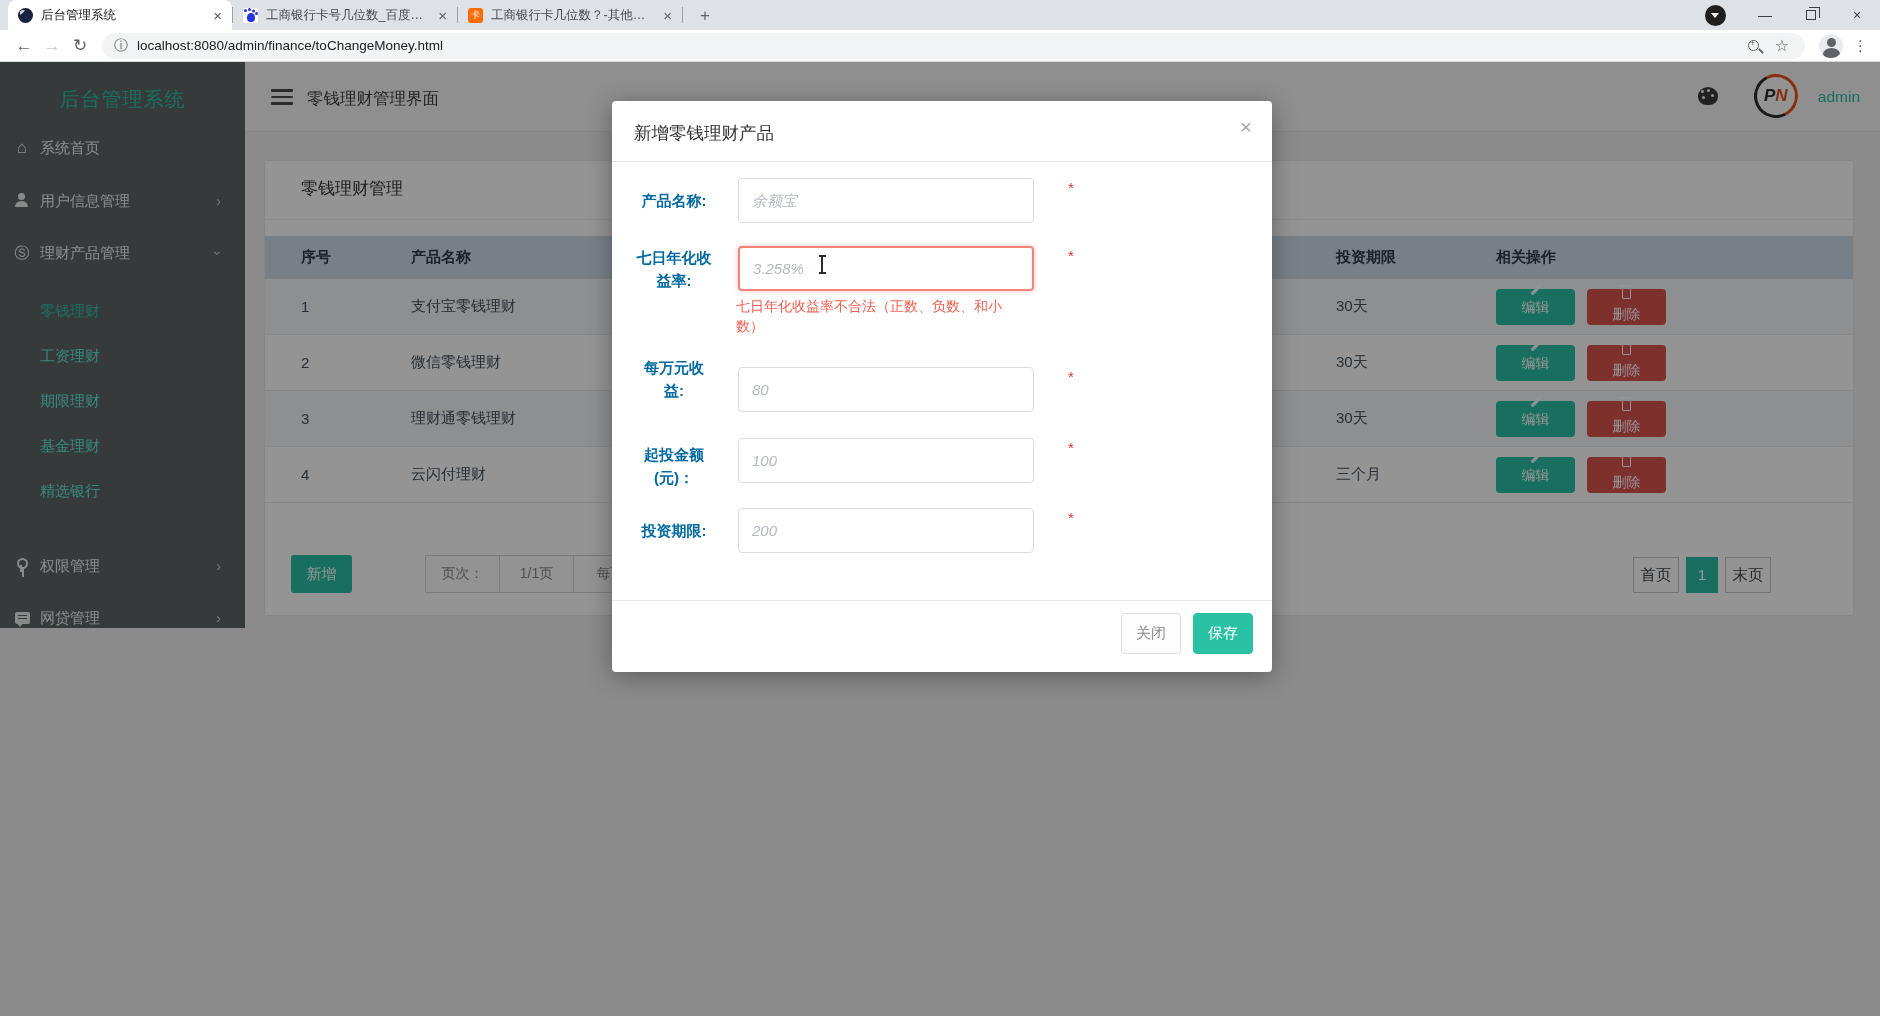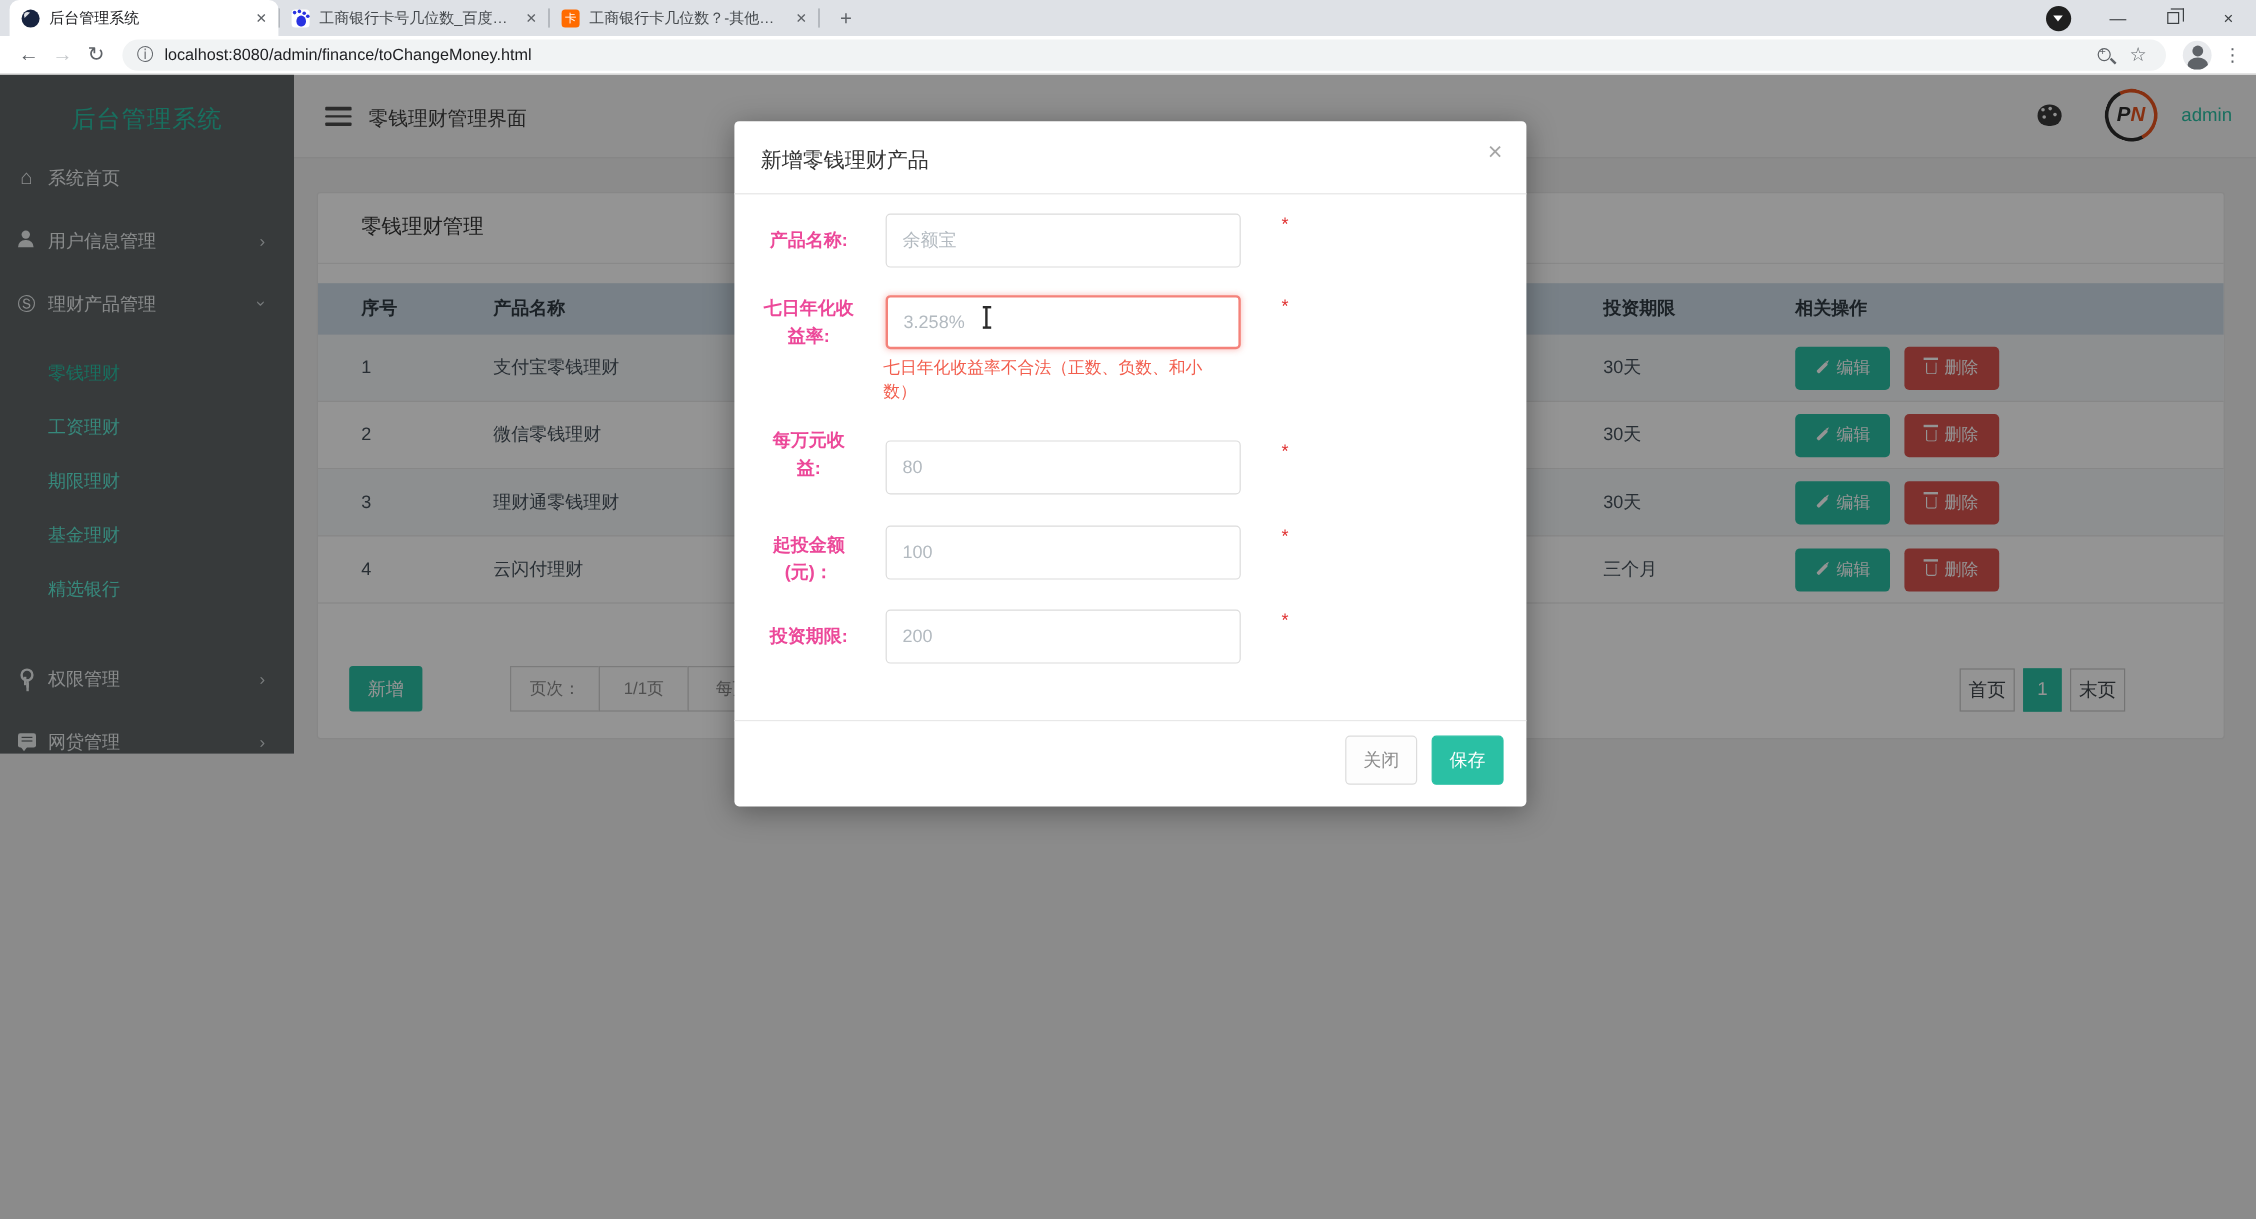--- a/index.html
+++ b/index.html
@@ -81,43 +81,43 @@
   .card { position:absolute; left:264px; top:98px; width:1590px; height:456px; background:#fff; border:1px solid #e9e9e9; border-radius:3px; }
   .card-title { position:absolute; left:36px; top:16px; font-size:17px; color:#333; }
   .card-divider { position:absolute; left:0; top:58px; width:100%; height:1px; background:#ececec; }
   .thead { position:absolute; left:0; top:75px; width:100%; height:43px; background:#cfdde8; display:flex; align-items:center; font-size:15px; color:#2f3a42; font-weight:bold; }
   .trow { position:absolute; left:0; width:100%; height:56px; display:flex; align-items:center; font-size:15px; color:#45505a; border-bottom:1px solid #e8e8e8; }
   .trow.stripe { background:#f3f6f8; }
   .c-no { padding-left:36px; width:146px; }
   .c-name { width:925px; }
   .c-term { width:160px; }
   .c-ops { flex:1; display:flex; gap:12px; }
-  .btn-edit,.btn-del { width:79px; height:36px; border-radius:4px; color:#fff; font-size:14px; display:flex; align-items:center; justify-content:center; gap:7px; }
+  .btn-edit,.btn-del { width:79px; height:36px; border-radius:4px; color:#fff; font-size:14px; display:flex; align-items:center; gap:7px;flex-direction:column; }
   .btn-edit { background:#2ac0a4; }
   .btn-del { background:#d9534f; }
   .pencil-ic { display:inline-block; width:11px; height:3px; background:#fff; transform:rotate(-45deg); border-radius:1px; position:relative; }
   .pencil-ic::after { content:""; position:absolute; right:-4px; top:0; border:1.5px solid transparent; border-left:3px solid #fff; }
   .trash-ic { display:inline-block; width:9px; height:10px; position:relative; border:1.5px solid #fff; border-top:none; border-radius:0 0 2px 2px; }
   .trash-ic::before { content:""; position:absolute; left:-3px; top:-3.5px; width:12px; height:1.8px; background:#fff; }
   .add-btn { position:absolute; left:26px; top:394px; width:61px; height:38px; background:#2ac0a4; color:#fff; font-size:15px; border:none; border-radius:3px; display:flex; align-items:center; justify-content:center; }
   .pagebox-group { position:absolute; left:161px; top:394px; display:flex; }
   .pagebox { min-width:75px; height:38px; border:1px solid #d5d5d5; margin-left:-1px; background:#fdfdfd; color:#8a8a8a; font-size:14px; display:flex; align-items:center; justify-content:center; padding:0 10px; }
   .pg-right { position:absolute; left:1368px; top:396px; display:flex; gap:7px; align-items:center; }
   .pg-btn { min-width:46px; height:36px; border:1px solid #c9c9c9; color:#3f454a; font-size:15.5px; display:flex; align-items:center; justify-content:center; padding:0 6px; background:transparent; }
   .pg-btn.current { min-width:32px; background:#2ac0a4; border-color:#2ac0a4; color:#fff; }
 
   .dim { position:absolute; inset:0; background:rgba(0,0,0,0.42); z-index:10; }
 
   
   .modal { position:absolute; left:612px; top:39px; width:660px; height:571px; background:#fff; border-radius:4px; box-shadow:0 4px 24px rgba(0,0,0,.35); z-index:20;padding-left:26px; }
   .m-head { position:absolute; left:0; top:0; width:100%; height:61px; border-bottom:1px solid #e5e5e5; }
   .m-title { position:absolute; left:22px; top:20px; font-size:17.5px; color:#333; }
   .m-close { position:absolute; right:20px; top:14px; font-size:21px; color:#a6a6a6; }
-  .m-label { position:absolute; left:8px; width:108px; text-align:center; font-size:15px; font-weight:bold; color:#ec4899; white-space:pre-line; line-height:23px; }
-  .m-input { position:absolute; left:126px; width:296px; height:45px; border:1px solid #dcdcdc; border-radius:4px; padding:0 13px; font-size:15px; color:#333; background:#fff; outline:none; font-family:inherit; }
+  .m-label { position:absolute; left:8px; width:108px; text-align:center; font-size:15px; font-weight:bold; color:#0369a1; white-space:pre-line; line-height:23px; }
+  .m-input { position:absolute; left:126px; width:296px; height:45px; border:1px solid #dcdcdc; border-radius:4px; padding:0 13px; font-size:15px; color:#333; background:#fff; outline:none; font-family:inherit;font-style:italic; }
   .m-input::placeholder { color:#b3bac0; opacity:1; }
   .m-input.invalid { border:2px solid #f4827a; box-shadow:0 0 5px rgba(242,120,110,.45); }
   .req-star { position:absolute; left:456px; color:#e03131; font-size:15px; }
   .m-error { position:absolute; left:124px; top:196px; width:272px; font-size:14px; line-height:19.5px; color:#f25e4e; }
   .ibeam { position:absolute; left:209px; top:155px; width:2px; height:17px; background:#2b2b2b; z-index:21; }
   .ibeam::before,.ibeam::after { content:""; position:absolute; left:-2.5px; width:7px; height:2px; background:#2b2b2b; }
   .ibeam::before { top:-1px; } .ibeam::after { bottom:-1px; }
   .m-foot-line { position:absolute; left:0; top:499px; width:100%; height:1px; background:#e8e8e8; }
   .m-btn { position:absolute; top:512px; width:60px; height:41px; border-radius:4px; font-size:15px; display:flex; align-items:center; justify-content:center; }
   .m-btn.close { left:509px; background:#fdfdfd; border:1px solid #dcdcdc; color:#8b8b8b; }

